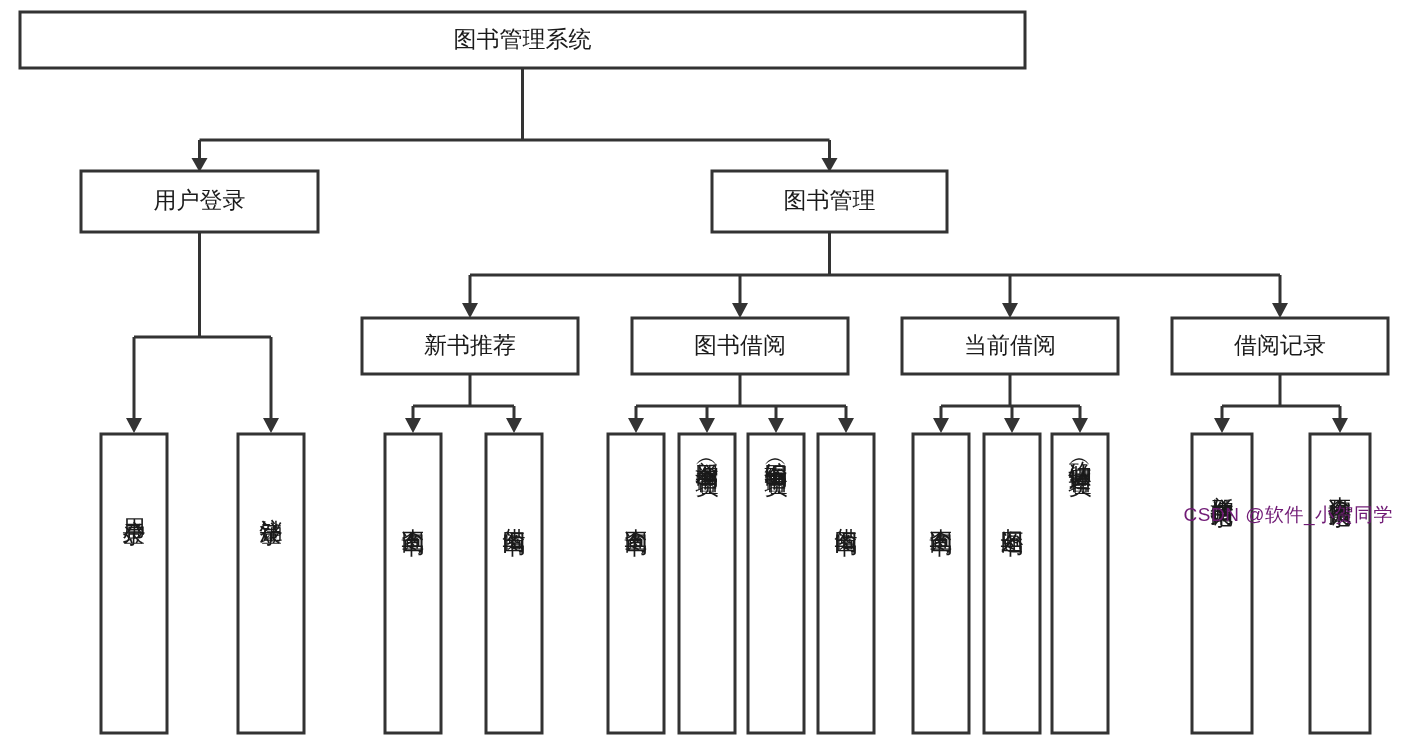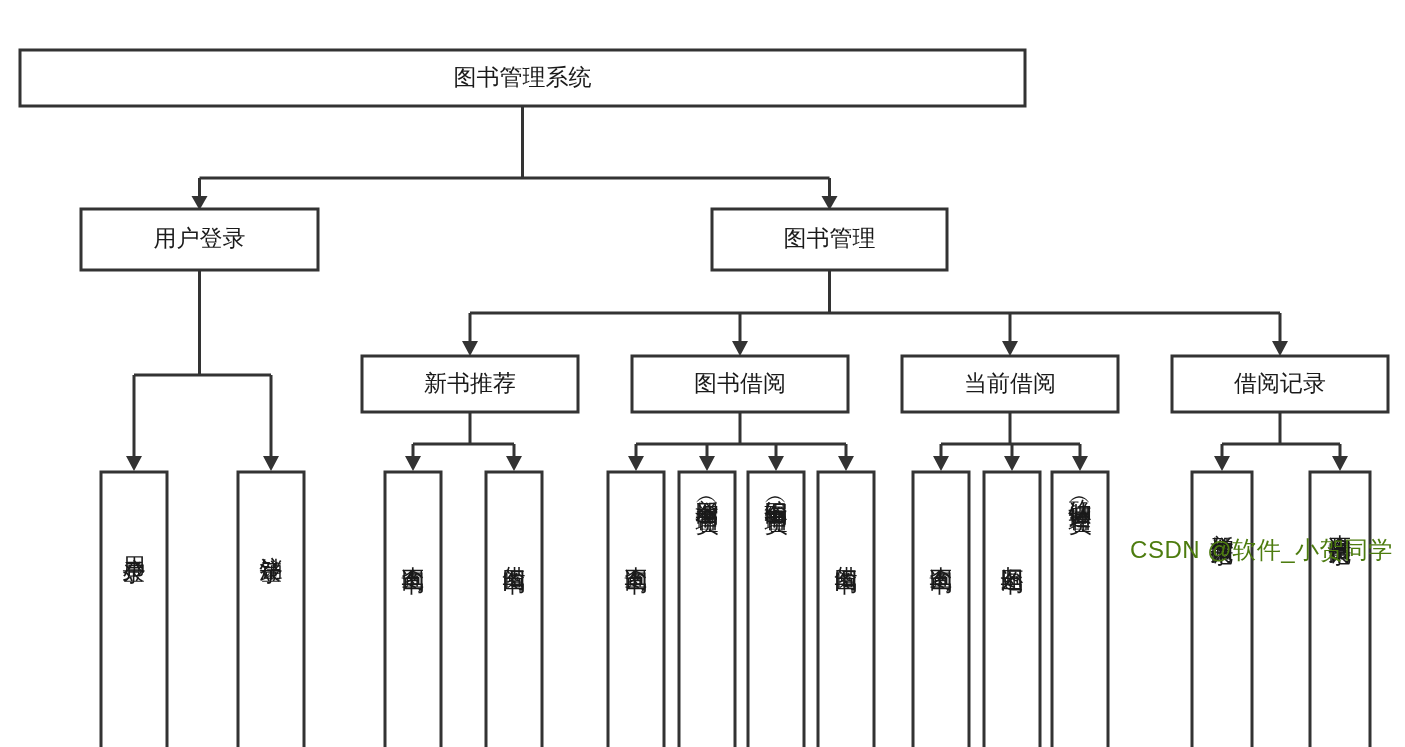--- a/index.html
+++ b/index.html
@@ -13,21 +13,20 @@
     font-family: "Liberation Sans", "DejaVu Sans", sans-serif;
     overflow: hidden;
     position: relative;
   }
   #diagram-root {
     position: absolute;
     left: 0;
     top: 0;
     width: 1405px;
     height: 534px;
-    margin-top: 38px;
   }
   svg.flow {
     display: block;
     width: 1405px;
     height: 747px;
   }
   .node-rect {
     fill: #ffffff;
     stroke: #333333;
     stroke-width: 3;
@@ -60,22 +59,22 @@
     line-height: 1;
     white-space: nowrap;
     transform: translateX(-50%);
     pointer-events: none;
   }
   .watermark {
     position: absolute;
     right: 12px;
     bottom: 6px;
     font-family: "Liberation Sans", "DejaVu Sans", sans-serif;
-    font-size: 24px;
-    color: #4d7c0f;
+    font-size: 19px;
+    color: #701a75;
     white-space: nowrap;
     letter-spacing: 0.5px;
   }
 </style>
 </head>
 <body>
 
 <div id="diagram-root">
 
   <svg class="flow" viewBox="0 0 1405 747" xmlns="http://www.w3.org/2000/svg">

